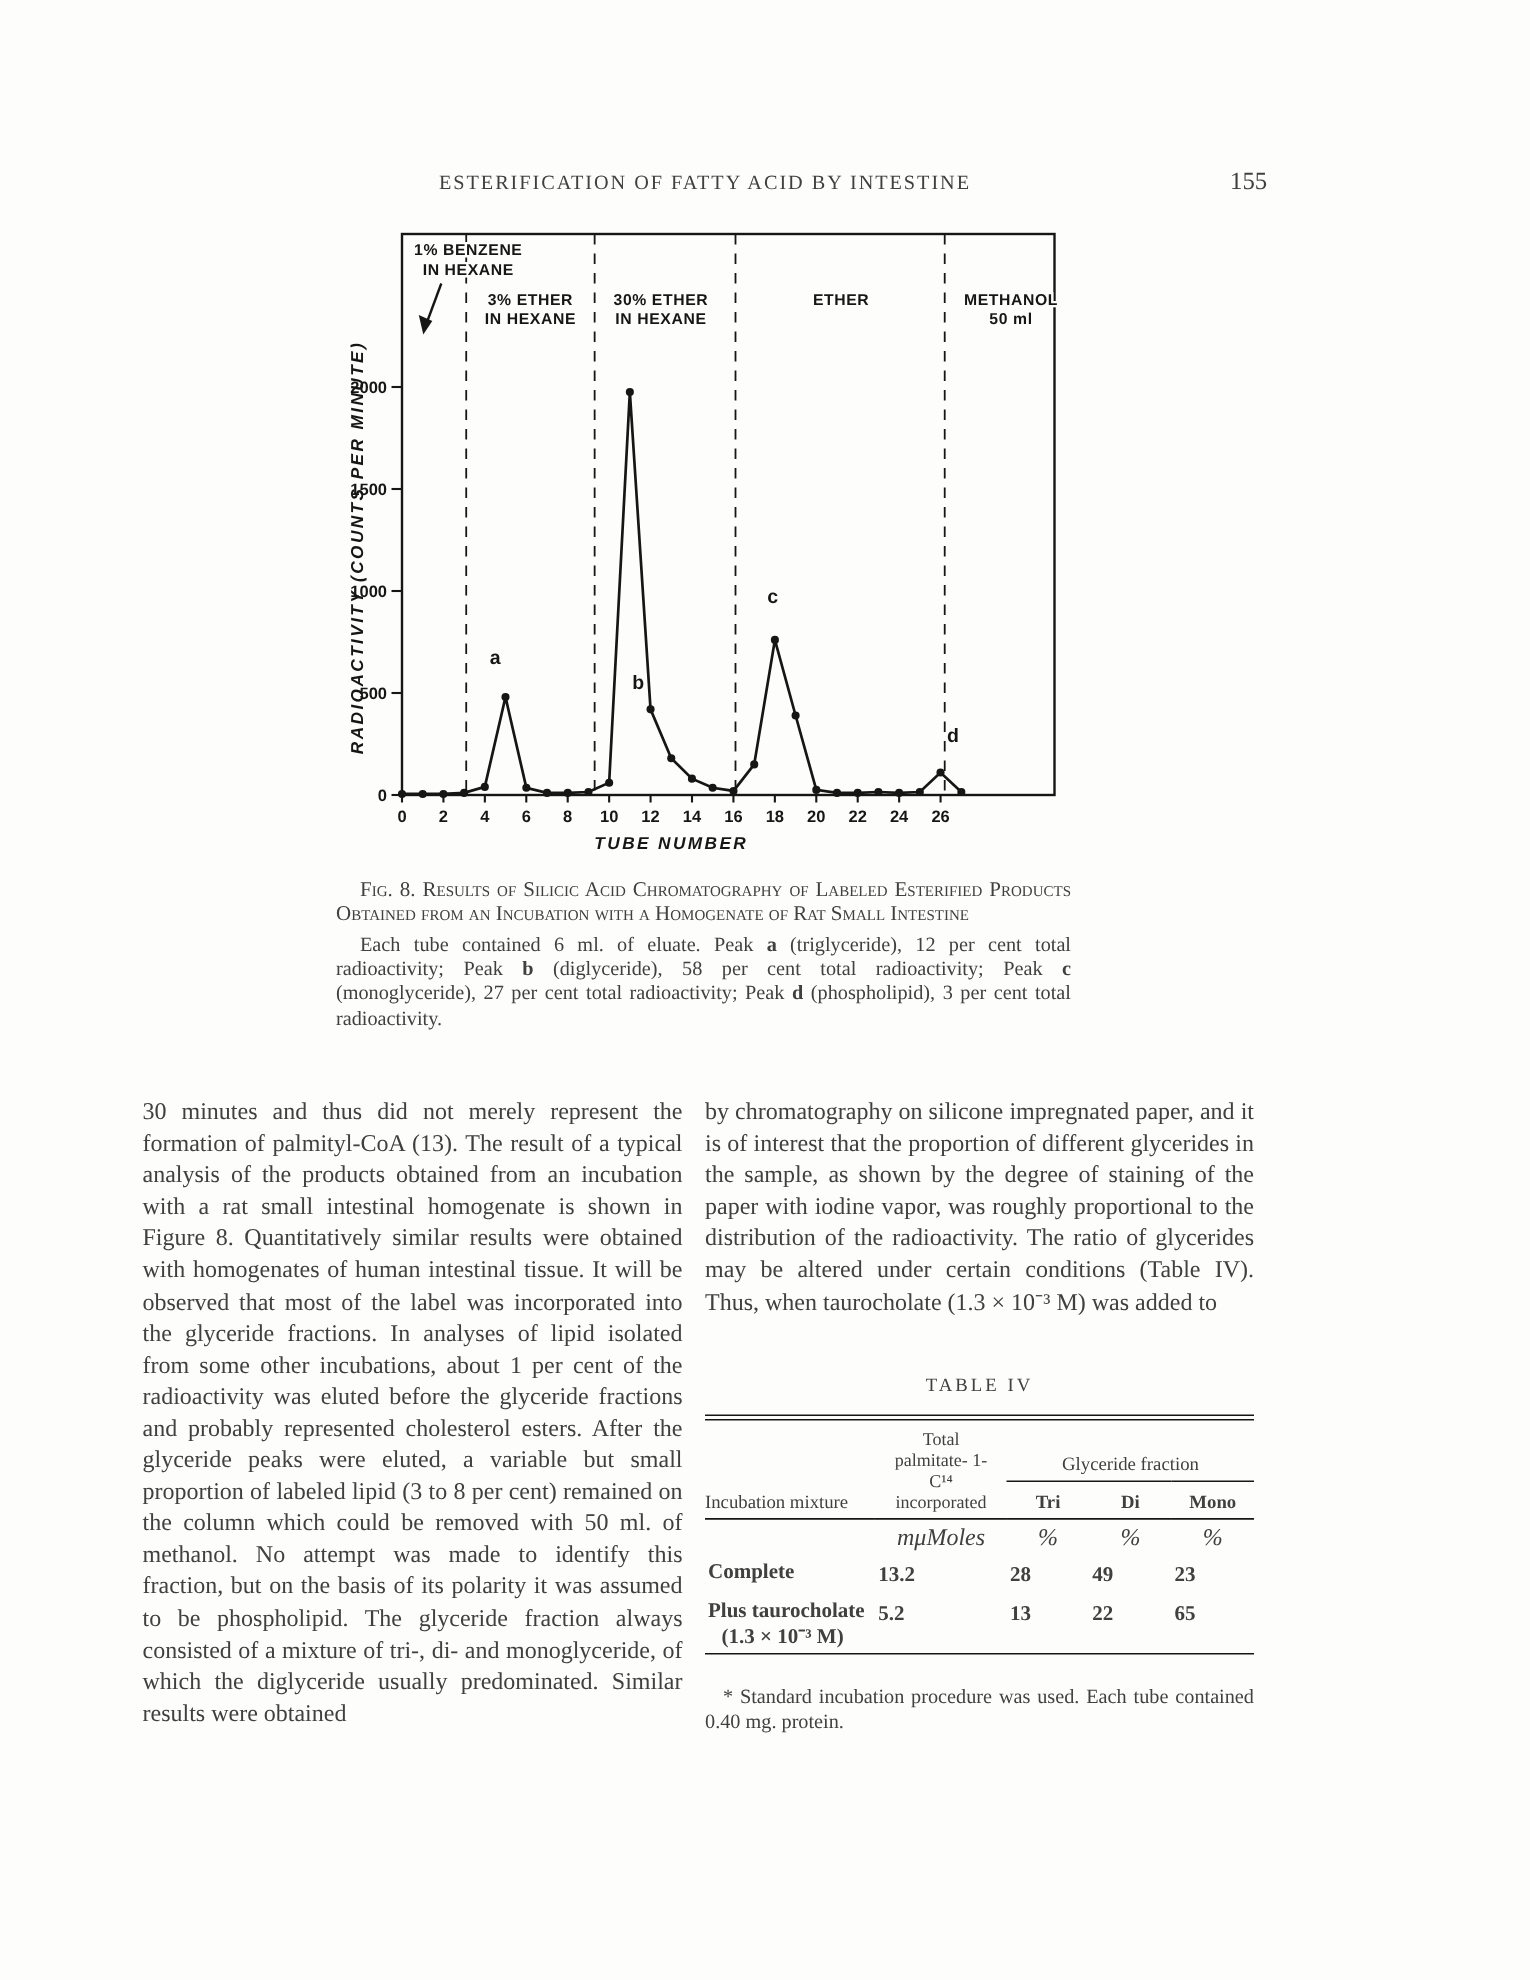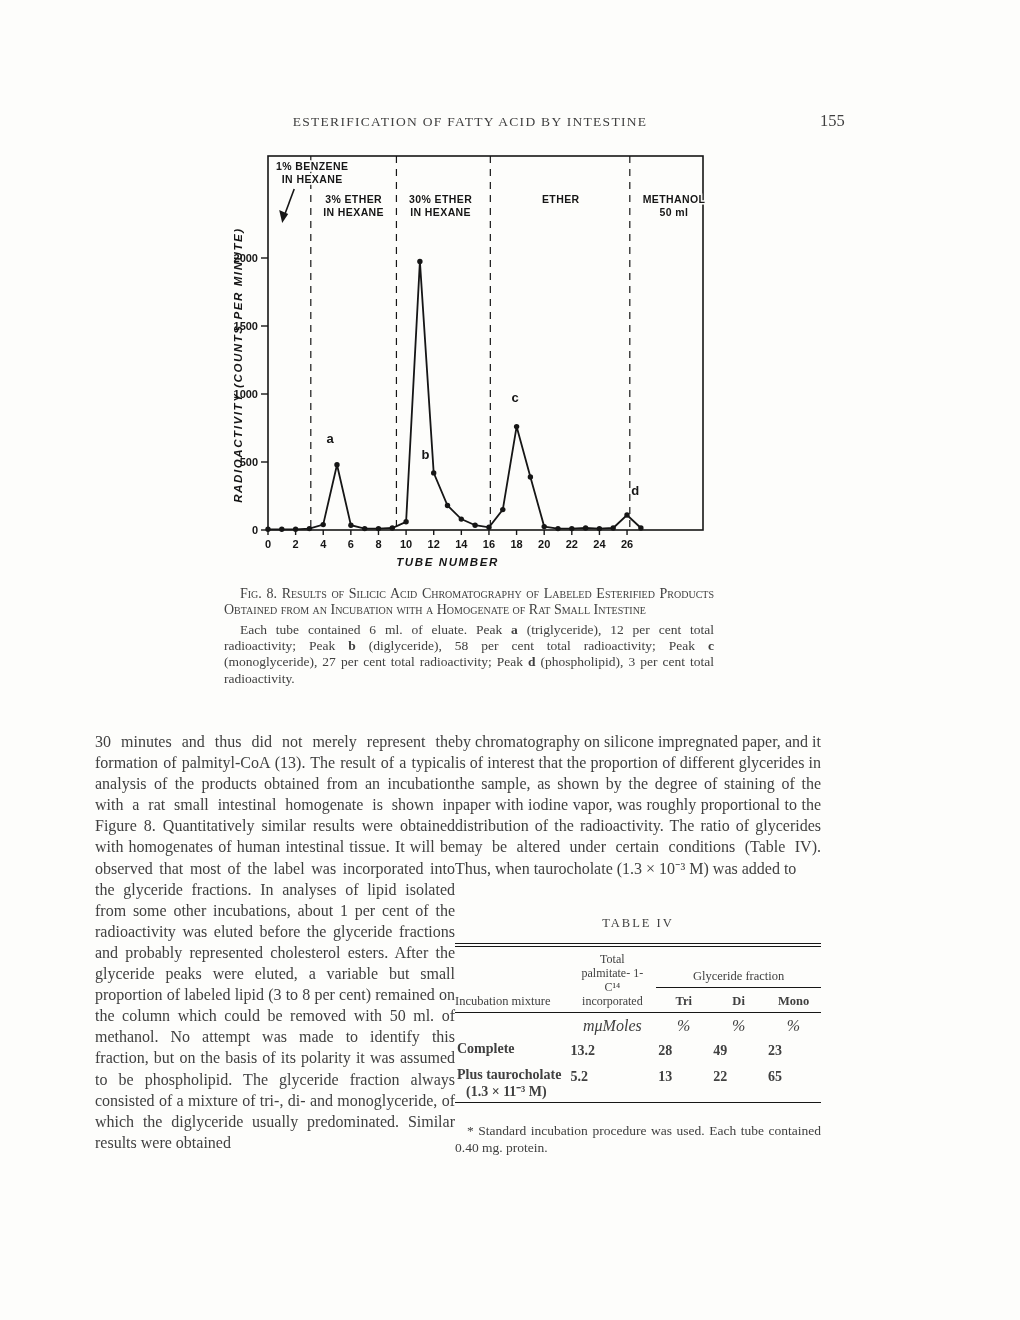--- a/index.html
+++ b/index.html
@@ -25,21 +25,21 @@
   .peak-label  { font:bold 13px "Liberation Sans", sans-serif;
                  paint-order:stroke; stroke:#fdfdfb; stroke-width:2px; fill:#161616; }
   .axis-title  { font:italic bold 11.5px "Liberation Sans", sans-serif; letter-spacing:1.6px; }
 
   .fig-caption { position:absolute; top:586px; left:224px; width:490px; }
   .fig-title { font-variant:small-caps; font-size:14px; line-height:15.8px;
                text-align:justify; text-indent:16px; }
   .fig-body  { font-size:13.5px; line-height:16.4px; text-align:justify;
                text-indent:16px; margin-top:4px; }
 
-  .columns { position:absolute; top:731px; left:95px; width:741px; display:flex; }
+  .columns { position:absolute; top:731px; left:95px; width:741px; display:flex; gap:15px; }
   .col { font-size:16px; line-height:21.1px; text-align:justify; }
   .col-left  { width:360px; }
   .col-right { width:366px; }
 
   .tbl { margin-top:34px; width:100%; }
   .tbl-number  { text-align:center; font-size:12.5px; letter-spacing:2px; }
   .tbl-caption { text-align:center; font-style:italic; font-size:13.5px;
                  line-height:16px; margin-top:11px; }
   .rule-double { height:4px; border-top:1px solid #161616; border-bottom:1px solid #161616; margin-top:9px; }
   .rule-single { border-top:1px solid #161616; }
@@ -211,21 +211,21 @@
             <tr>
               <td class="mix">Complete</td>
               <td class="num">13.2</td>
               <td class="num">28</td>
               <td class="num">49</td>
               <td class="num">23</td>
             </tr>
             <tr>
               <td class="mix">
                 <span>Plus taurocholate</span><br>
-                <span class="mix2">(1.3 × 11⁻³ M)</span>
+                <span class="mix2">(1.3 × 10⁻³ M)</span>
               </td>
               <td class="num">5.2</td>
               <td class="num">13</td>
               <td class="num">22</td>
               <td class="num">65</td>
             </tr>
           </tbody>
         </table>
         <div class="rule-single"></div>
         <div class="tbl-footnote">* Standard incubation procedure was used.  Each tube contained 0.40 mg. protein.</div>

